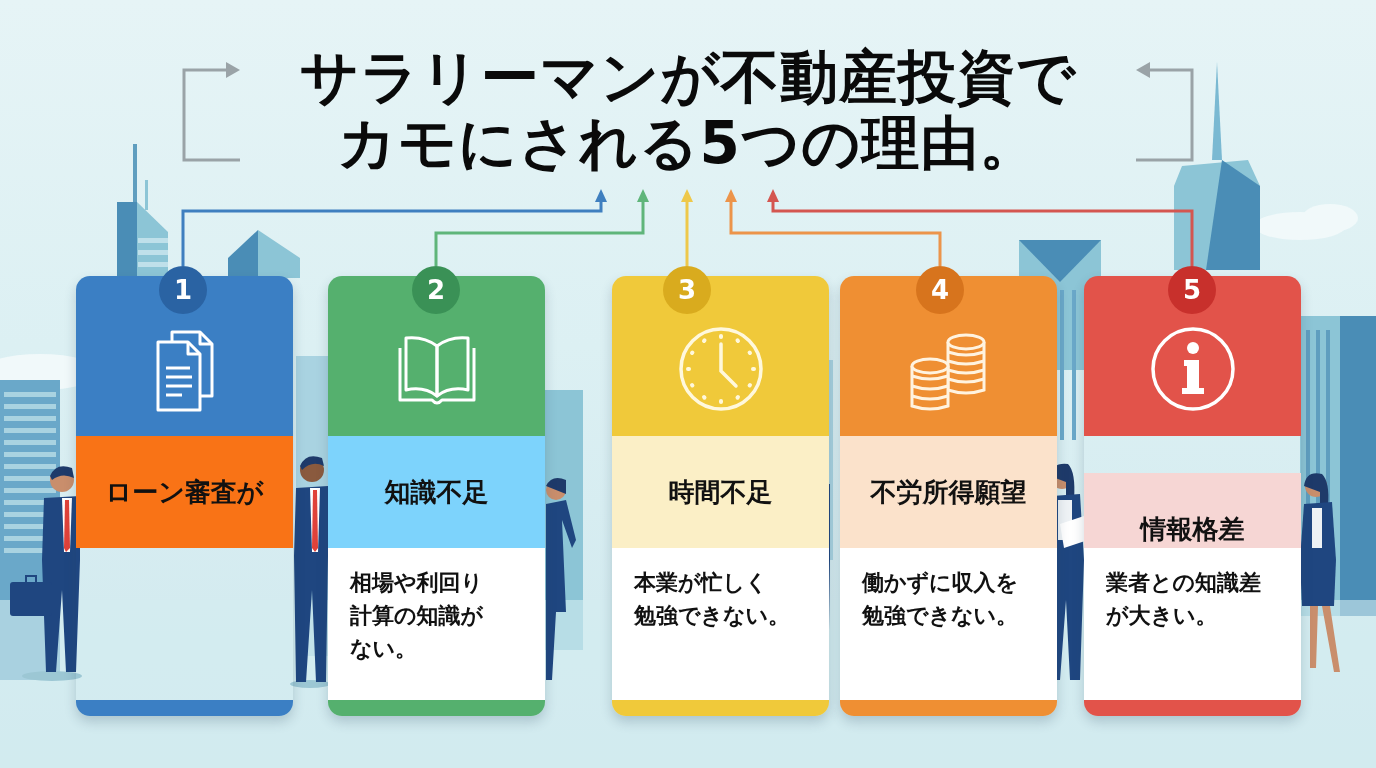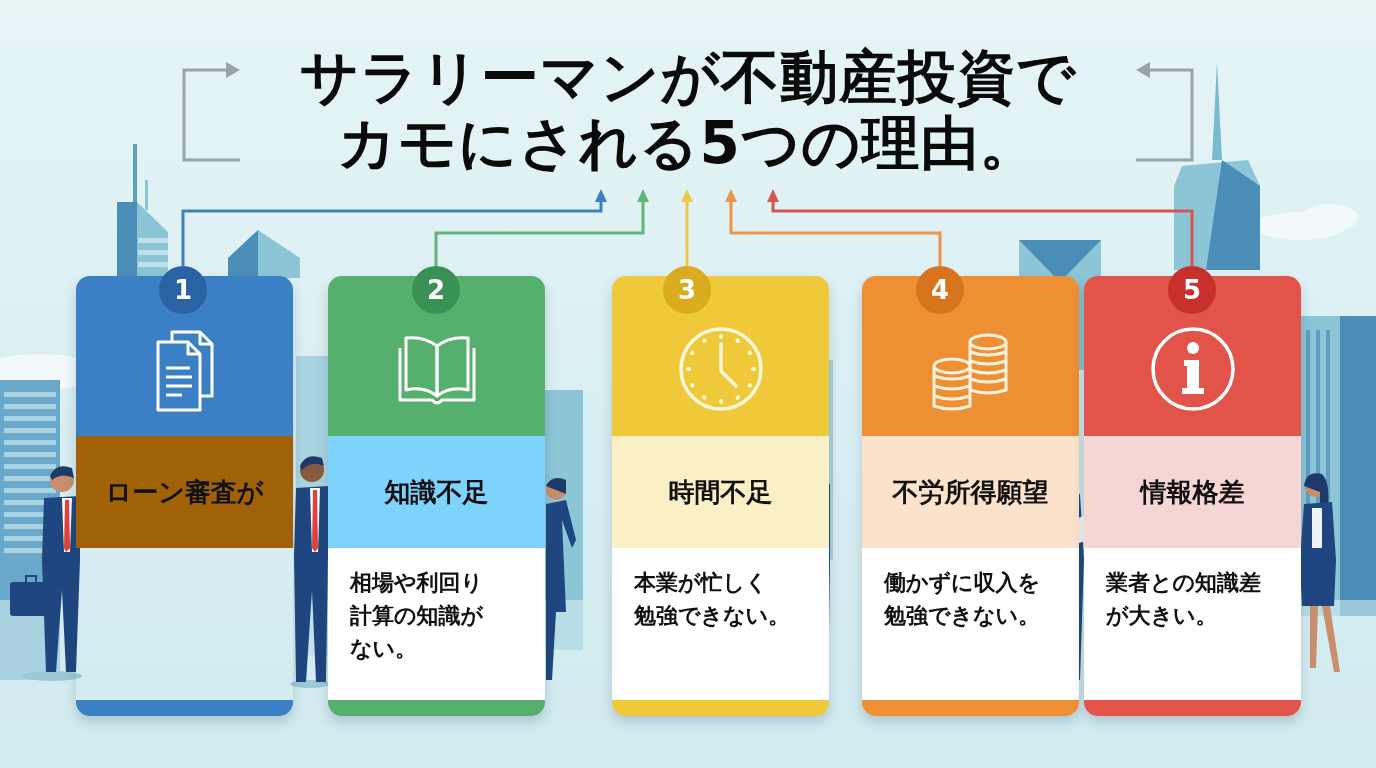--- a/index.html
+++ b/index.html
@@ -191,21 +191,21 @@
         <path d="M32 8 L60 8 L72 20 L72 72 L32 72 Z" fill="#3b7fc4"></path>
         <path d="M60 8 L60 20 L72 20"></path>
         <path d="M18 18 L48 18 L60 30 L60 86 L18 86 Z" fill="#3b7fc4"></path>
         <path d="M48 18 L48 30 L60 30"></path>
         <line x1="26" y1="44" x2="50" y2="44"></line>
           <line x1="26" y1="53" x2="52" y2="53"></line>
         <line x1="26" y1="62" x2="52" y2="62"></line>
           <line x1="26" y1="71" x2="42" y2="71"></line>
       </svg>
     </div>
-    <div class="band" style="background:#a16207;">
+    <div class="band" style="background:#f97316;">
       <div>
         <span class="body-line">ローン審査が</span>
       </div>
     </div>
     <div class="foot" style="background:#3b7fc4;"></div>
   </div>
   <div class="badge" style="left:159px;background:#2a63a3;">1</div>
 
   <div class="card" style="left:328px;">
     <div class="head" style="background:#55b06e;">
@@ -252,21 +252,21 @@
       <span>時間不足</span>
     </div>
     <div class="body">
       <span class="body-line">本業が忙しく</span>
       <span class="body-line">勉強できない。</span>
     </div>
     <div class="foot" style="background:#f0c93a;"></div>
   </div>
   <div class="badge" style="left:663px;background:#d9ab1e;">3</div>
 
-  <div class="card" style="left:862px;">
+  <div class="card" style="left:840px;">
     <div class="head" style="background:#ef8f33;">
       <svg class="icon" viewBox="0 0 90 90" fill="#ef8f33" stroke="#fff3e0" stroke-width="3">
         <path d="M44 18 L44 66 Q62 72 80 66 L80 18"></path>
         <ellipse cx="62" cy="18" rx="18" ry="7"></ellipse>
         <path d="M44 28 Q62 34 80 28 M44 37 Q62 43 80 37 M44 46 Q62 52 80 46 M44 55 Q62 61 80 55" fill="none"></path>
         <path d="M8 42 L8 82 Q26 88 44 82 L44 42"></path>
         <ellipse cx="26" cy="42" rx="18" ry="7"></ellipse>
         <path d="M8 52 Q26 58 44 52 M8 62 Q26 68 44 62 M8 72 Q26 78 44 72" fill="none"></path>
       </svg>
     </div>
@@ -282,21 +282,21 @@
   <div class="badge" style="left:916px;background:#d7741d;">4</div>
 
   <div class="card" style="left:1084px;">
     <div class="head" style="background:#e2534a;">
       <svg class="icon" viewBox="0 0 90 90">
         <circle cx="45" cy="45" r="40" fill="none" stroke="#ffffff" stroke-width="3.5"></circle>
         <circle cx="45" cy="24" r="6" fill="#ffffff"></circle>
         <path d="M36 36 L51 36 L51 64 L56 64 L56 70 L34 70 L34 64 L39 64 L39 42 L36 42 Z" fill="#ffffff"></path>
       </svg>
     </div>
-    <div class="band" style="background:#f6d6d4;">
+    <div class="band" style="background:#f6d6d4;margin-top:37px;">
       <span>情報格差</span>
     </div>
     <div class="body">
       <span class="body-line">業者との知識差</span>
       <span class="body-line">が大きい。</span>
     </div>
     <div class="foot" style="background:#e2534a;"></div>
   </div>
   <div class="badge" style="left:1168px;background:#c8302c;">5</div>
 

